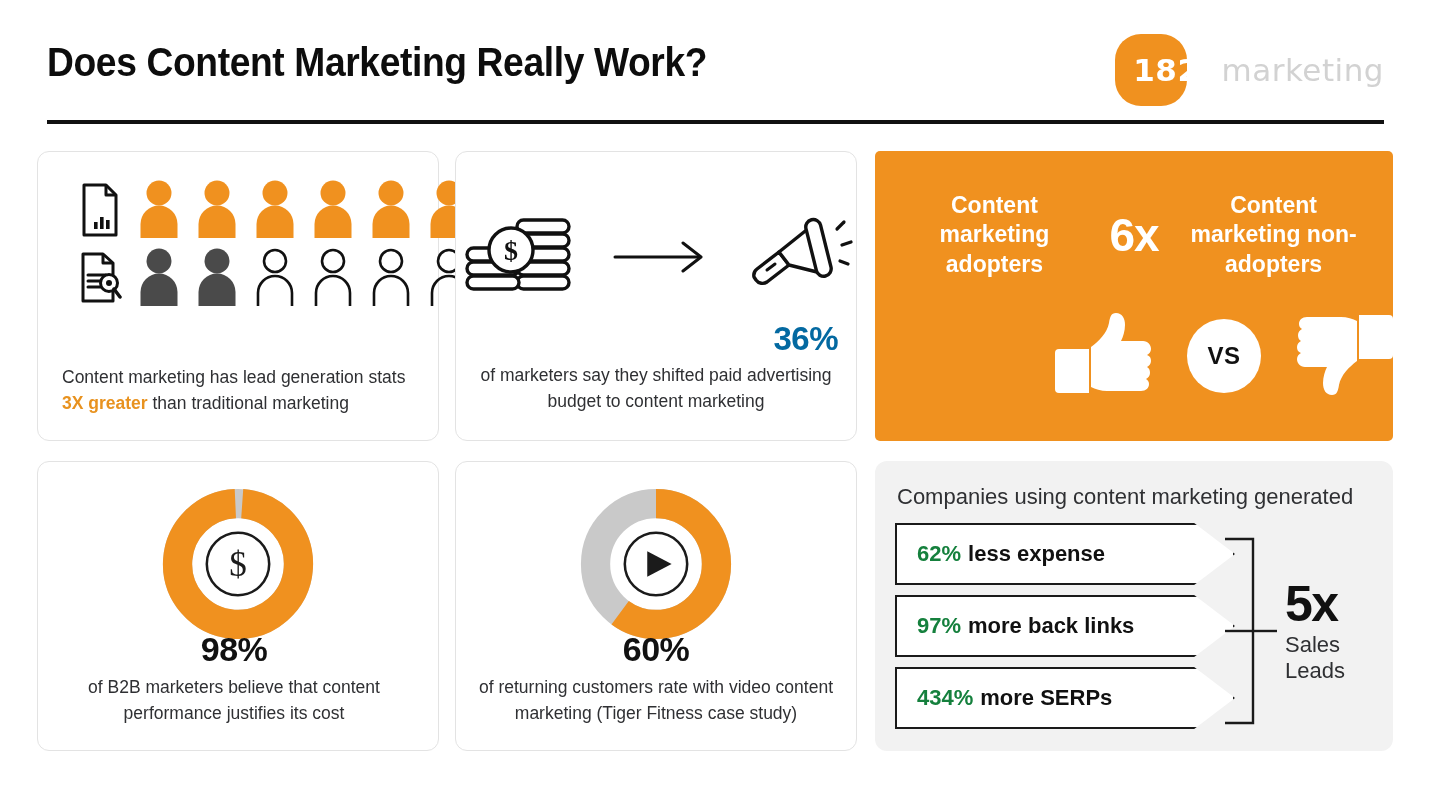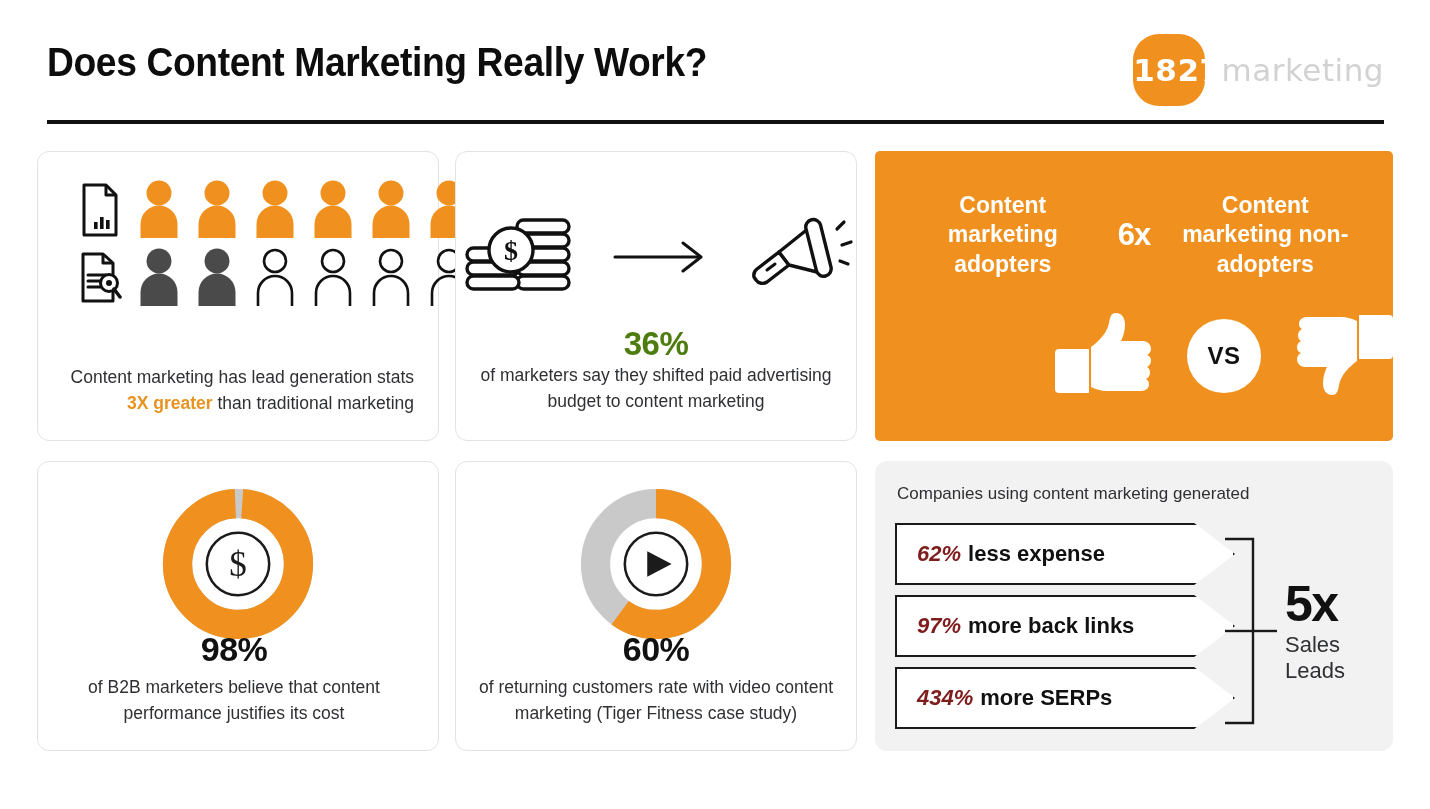--- a/index.html
+++ b/index.html
@@ -21,21 +21,21 @@
     font-size: 40px; font-weight: bold; color: #0d0d0d;
     letter-spacing: -0.4px; white-space: nowrap;
     transform: scaleX(0.93); transform-origin: left center;
   }
   .logo { position: absolute; right: 0; top: 0; height: 76px; display: flex; align-items: center; }
   .logo-badge {
     position: absolute; left: 0; top: 2px;
     width: 72px; height: 72px; border-radius: 26px; background: #F0911F;
   }
   .logo-text {
-    position: relative; z-index: 2; padding-left: 0;
+    position: relative; z-index: 2; padding-left: 18px;
     font-size: 31px; font-weight: 500; letter-spacing: 0.5px;
     font-family: "DejaVu Sans", sans-serif;
     white-space: nowrap;
   }
   .logo-1827 { color: #ffffff; font-weight: 600; }
   .logo-mkt { color: #d2d2d2; font-weight: 400; }
   .rule {
     position: absolute; left: 47px; top: 120px; width: 1337px; height: 4px; background: #111;
   }
 
@@ -61,75 +61,75 @@
   
   .people-wrap { position: absolute; left: 0; top: 28px; width: 100%; height: 140px; }
   .people-row { position: absolute; left: 40px; display: flex; align-items: flex-end; gap: 16px; }
   .row-top { top: 0; }
   .row-bot { top: 68px; }
   .doc-icon { width: 44px; height: 56px; position: relative; flex: 0 0 auto; }
   .person { width: 42px; height: 58px; position: relative; flex: 0 0 auto; }
 
   .cap {
     position: absolute; left: 24px; right: 24px; bottom: 24px;
-    text-align: right; font-size: 17.5px; line-height: 1.45; color: #2f3033;
+    text-align: left; font-size: 17.5px; line-height: 1.45; color: #2f3033;
     font-family: "Liberation Sans", sans-serif;
   }
   .cap b { color: #E8921F; font-weight: bold; }
   .big-pct {
-    text-align: center; font-size: 33px; font-weight: bold; color: #4d7c0f;
+    text-align: right; font-size: 33px; font-weight: bold; color: #0369a1;
     letter-spacing: -0.5px;
   }
   .big-pct-dark {
     text-align: center; font-size: 34px; font-weight: bold; color: #111;
     letter-spacing: -0.5px;
   }
 
   
   .flow { position: absolute; left: 0; top: 52px; width: 100%; height: 110px;
           display: flex; align-items: center; justify-content: center; gap: 34px; }
 
   
   .vs-top { position: absolute; left: 0; top: 40px; width: 100%;
             display: flex; align-items: center; justify-content: center; gap: 20px; }
   .vs-label {
     color: #fff; font-size: 23px; font-weight: bold; line-height: 1.28;
     text-align: center; width: 190px;
   }
-  .vs-mult { color: #fff; font-size: 31px; font-weight: bold; letter-spacing: -1px; }
+  .vs-mult { color: #fff; font-size: 46px; font-weight: bold; letter-spacing: -1px; }
   .vs-bottom { position: absolute; left: 0; top: 160px; width: 100%;
                display: flex; align-items: center; justify-content: flex-end; gap: 36px; }
   .vs-circle {
     width: 74px; height: 74px; border-radius: 50%; background: #fff;
     display: flex; align-items: center; justify-content: center;
     font-size: 24px; font-weight: bold; color: #111; letter-spacing: 0.5px;
   }
 
   
   .donut-wrap { position: absolute; left: 0; top: 22px; width: 100%; height: 160px;
                 display: flex; justify-content: center; align-items: center; }
 
   
   .g-title {
     position: absolute; left: 22px; top: 22px; right: 16px;
-    font-size: 17px; color: #2f3033; line-height: 1.3;
+    font-size: 22px; color: #2f3033; line-height: 1.3;
   }
   .arrows { position: absolute; left: 20px; top: 62px; width: 340px; }
   .arrow-row { position: relative; height: 62px; margin-bottom: 10px; }
   .arrow-shape {
     position: absolute; inset: 0;
     background: #fff; border: 2px solid #1a1a1a;
     clip-path: polygon(0 0, 88% 0, 100% 50%, 88% 100%, 0 100%);
   }
   .arrow-txt {
     position: absolute; left: 22px; top: 0; height: 100%;
     display: flex; align-items: center; gap: 7px;
     font-size: 22px; font-weight: bold; white-space: nowrap;
   }
-  .arrow-pct { color: #7f1d1d; font-style: italic; }
+  .arrow-pct { color: #15803d; }
   .arrow-lbl { color: #111; }
   .bracket { position: absolute; left: 348px; top: 70px; width: 56px; height: 200px; }
   .lead-block { position: absolute; left: 410px; top: 120px; text-align: left; }
   .lead-num { font-size: 50px; font-weight: bold; color: #111; line-height: 0.95; letter-spacing: -1.5px; }
   .lead-sub { font-size: 22px; color: #2f3033; margin-top: 3px; }
 </style>
 </head>
 <body>
 
 <div class="page">
@@ -281,21 +281,21 @@
             <path d="M94 20 L101 13"></path>
             <path d="M99 36 L108 33"></path>
             <path d="M97 52 L105 55"></path>
           </g>
           <path d="M24 61 l8 -6" stroke="#111" stroke-width="3" stroke-linecap="round"></path>
         </svg>
       </div>
     </div>
     <div style="position:absolute; left:18px; right:18px; bottom:26px;">
       <div class="big-pct">36%</div>
-      <div style="text-align:center; font-size:17.5px; line-height:1.45; color:#2f3033; ">of marketers say they shifted paid advertising budget to content marketing</div>
+      <div style="text-align:center; font-size:17.5px; line-height:1.45; color:#2f3033; margin-top:5px;">of marketers say they shifted paid advertising budget to content marketing</div>
     </div>
   </div>
 
   <div class="panel-orange c3">
     <div class="vs-top">
       <div class="vs-label">Content marketing adopters</div>
       <div class="vs-mult">6x</div>
       <div class="vs-label">Content marketing non-adopters</div>
     </div>
     <div class="vs-bottom">

